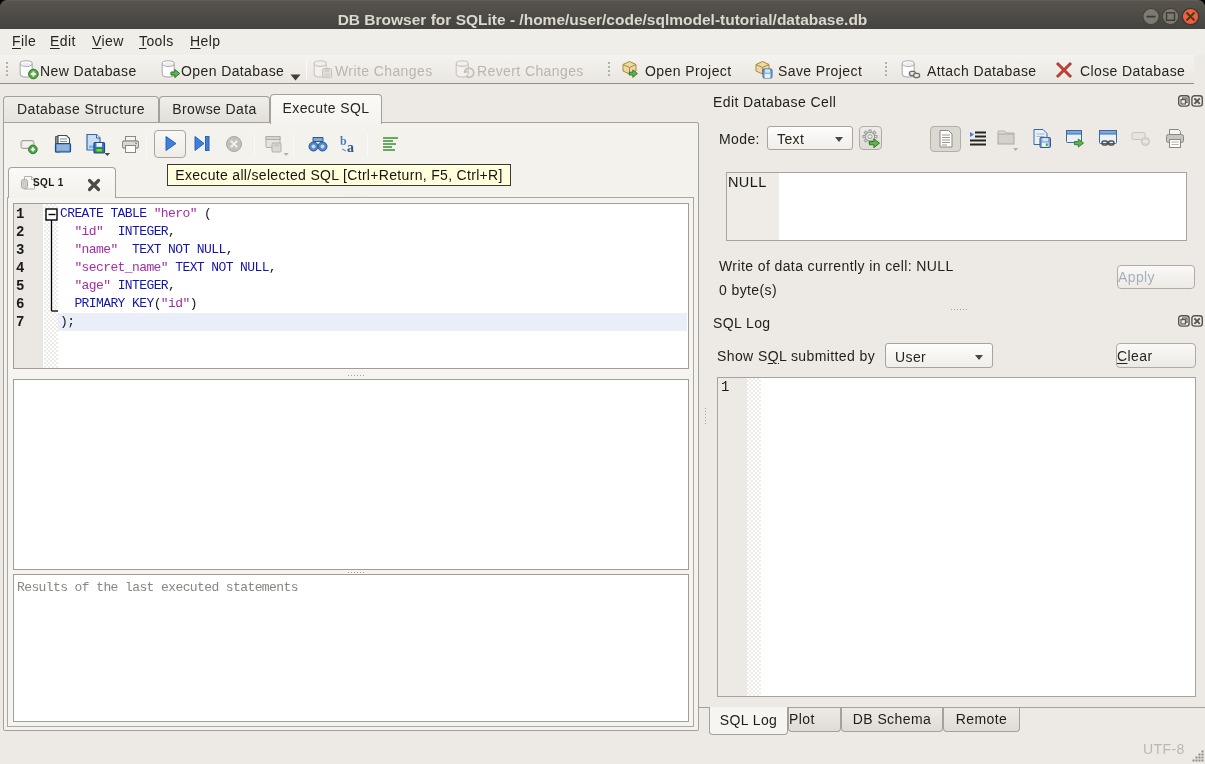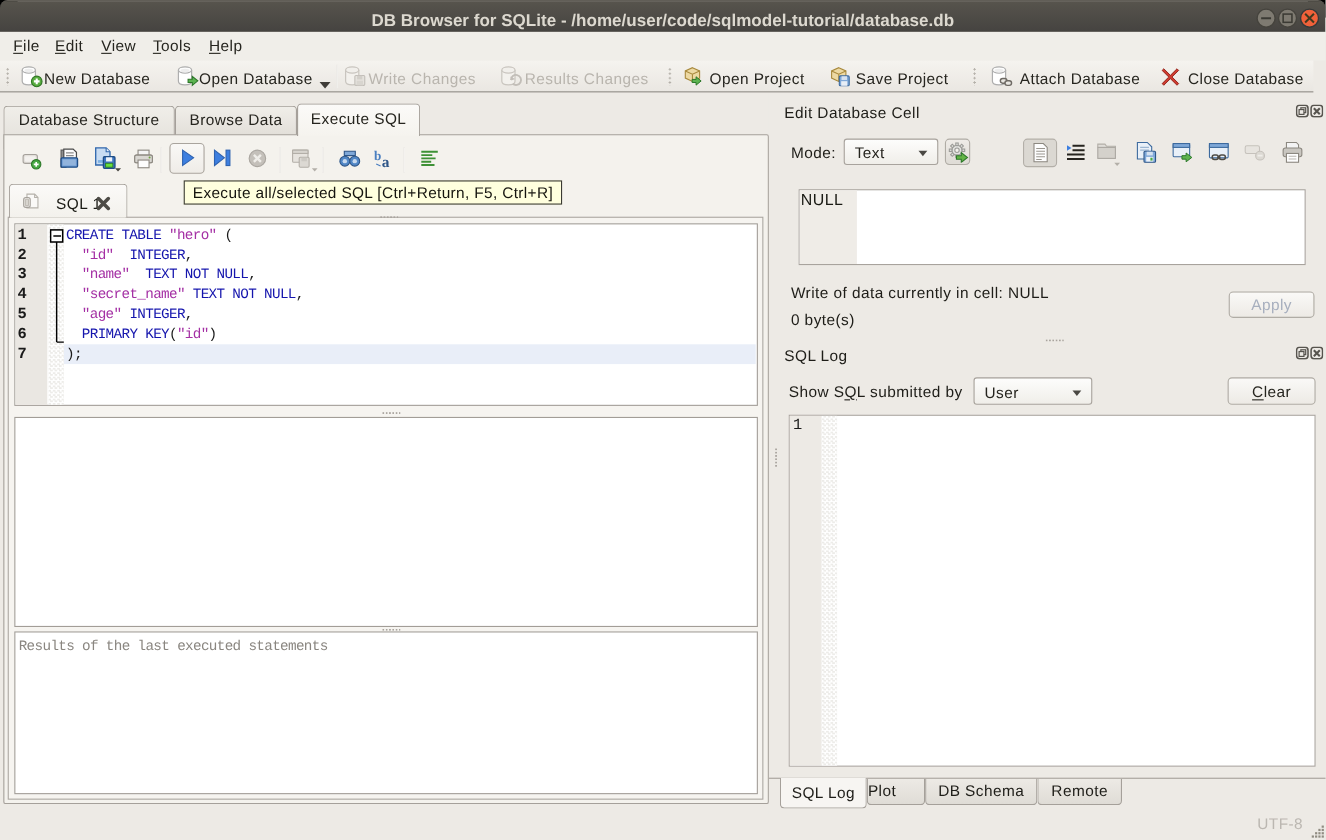--- a/index.html
+++ b/index.html
@@ -33,21 +33,21 @@
 .id{color:#A42FA4}
 #curline{left:44px;width:629px;height:18px;background:#E9EEF8}
 
 #tooltip{left:167px;top:164px;width:344px;height:22px;background:#FFFFDE;border:1px solid #3A3A33;font-size:14px;color:#16150F;line-height:20px;text-align:center;z-index:30;letter-spacing:0.32px}
 
 #sqltab{left:8px;top:167px;width:108px;height:31px;border:1px solid #A5A09A;border-bottom:none;border-radius:4px 4px 0 0;background:linear-gradient(#FBFAF8,#F3F1EC);z-index:6}
 
 .docktitle{position:absolute;font-size:14px;color:#1E1D18}
 .combo{position:absolute;border:1px solid #A8A39D;border-radius:3px;background:linear-gradient(#FDFDFC,#F0EEE9);font-size:14px;color:#26251F}
 .combo .arr{position:absolute;right:9px;top:10px;width:0;height:0;border-left:4px solid transparent;border-right:4px solid transparent;border-top:5px solid #4A4843}
-.btn{position:absolute;border:1px solid #B0ACA5;border-radius:4px;background:linear-gradient(#FAF9F7,#EDEAE5);font-size:14px;text-align:center}
+.btn{position:absolute;border:1px solid #B0ACA5;border-radius:4px;background:linear-gradient(#FAF9F7,#EDEAE5);font-size:14px;text-align:left}
 .splitdots{position:absolute;width:17px;height:3px;background-image:radial-gradient(circle,#A9A49E 40%,transparent 46%);background-size:3px 3px}
 .vsplitdots{position:absolute;width:3px;height:30px;background-image:radial-gradient(circle,#A9A49E 40%,transparent 46%);background-size:3px 3px}
 .mono{font-family:"Liberation Mono",monospace;letter-spacing:0}
 </style></head>
 <body>
 
 <div class="abs" style="left:0;top:0;width:16px;height:16px;background:#000"></div>
 <div class="abs" style="left:1189px;top:0;width:16px;height:16px;background:#000"></div>
 
 <div id="titlebar" class="abs">
@@ -98,21 +98,21 @@
     <rect x="11.6" y="9.9" width="4.8" height="3.3" fill="#D2CFC9"></rect>
     <rect x="11.2" y="14.4" width="5.8" height="4.2" fill="#D8D5CF"></rect>
   </svg>
   <span class="tbtext tbdis" style="left:335px">Write Changes</span>
   <svg class="abs" style="left:455px;top:4px" width="20" height="21" viewBox="0 0 20 21">
     <path d="M1.2 4.6 v10.2 c0 2 2.6 3.3 6 3.3 s6-1.3 6-3.3 V4.6" fill="#F3F1ED" stroke="#C9C5BF" stroke-width="1.1"></path>
     <ellipse cx="7.2" cy="4.6" rx="6" ry="2.8" fill="#F1EFEB" stroke="#C9C5BF" stroke-width="1.1"></ellipse>
     <path d="M9.5 13.8 a4.6 4.6 0 1 1 1.6 3.4" fill="none" stroke="#C2BEB8" stroke-width="1.7"></path>
     <path d="M9 10.6 l0.9 3.6 3.4-1.3 z" fill="#C2BEB8"></path>
   </svg>
-  <span class="tbtext tbdis" style="left:477px">Results Changes</span>
+  <span class="tbtext tbdis" style="left:477px">Revert Changes</span>
   <div class="handle" style="left:607px"></div>
   <svg class="abs" style="left:621px;top:5px" width="19" height="19" viewBox="0 0 19 19">
     <path d="M8.5 1.5 L15 4.5 L15 11 L8.5 14 L2 11 L2 4.5 Z" fill="#EDD9A3" stroke="#A8893C" stroke-width="1"></path>
     <path d="M2 4.5 L8.5 7.5 L15 4.5 M8.5 7.5 V14" fill="none" stroke="#A8893C" stroke-width="1"></path>
     <path d="M8.2 12.2 h3.6 v-2.4 l4.6 3.8 -4.6 3.8 v-2.4 h-3.6 z" fill="#5CB350" stroke="#2C7729" stroke-width="0.9"></path>
   </svg>
   <span class="tbtext" style="left:645px">Open Project</span>
   <svg class="abs" style="left:754px;top:5px" width="19" height="19" viewBox="0 0 19 19">
     <path d="M8.5 1.5 L15 4.5 L15 11 L8.5 14 L2 11 L2 4.5 Z" fill="#EDD9A3" stroke="#A8893C" stroke-width="1"></path>
     <path d="M2 4.5 L8.5 7.5 L15 4.5 M8.5 7.5 V14" fill="none" stroke="#A8893C" stroke-width="1"></path>
@@ -223,21 +223,21 @@
   </svg>
 </div>
 
 <div id="sqltab" class="abs">
   <svg class="abs" style="left:11px;top:7px" width="17" height="17" viewBox="0 0 17 17">
     <path d="M4.5 1.5 h7 l3 3 v9.5 h-10 z" fill="#FAF9F7" stroke="#B5B1AA" stroke-width="1"></path>
     <path d="M11.5 1.5 v3 h3" fill="none" stroke="#B5B1AA" stroke-width="1"></path>
     <rect x="1.5" y="4.5" width="6" height="9" rx="2" fill="#EFEDE9" stroke="#A5A19B" stroke-width="1"></rect>
     <rect x="3" y="6" width="3" height="6" rx="0.5" fill="#D8D5CF" stroke="#B5B1AA" stroke-width="0.8"></rect>
   </svg>
-  <span class="abs" style="left:42px;top:9px;font-size:14px;font-weight:normal;color:#1A1A14">SQL 1</span>
+  <span class="abs" style="left:24px;top:9px;font-size:10px;font-weight:bold;color:#1A1A14">SQL 1</span>
   <svg class="abs" style="left:78px;top:10px" width="14" height="14" viewBox="0 0 14 14">
     <path d="M2.5 2.5 L11.5 11.5 M11.5 2.5 L2.5 11.5" stroke="#4D4B46" stroke-width="3.2" stroke-linecap="round"></path>
   </svg>
 </div>
 
 <div id="cont" class="abs">
 
   <div class="whitebox" style="left:5px;top:5px;width:676px;height:166px">
     <div id="curline" class="abs" style="top:109px"></div>
     <div id="gutter" class="abs"></div>

